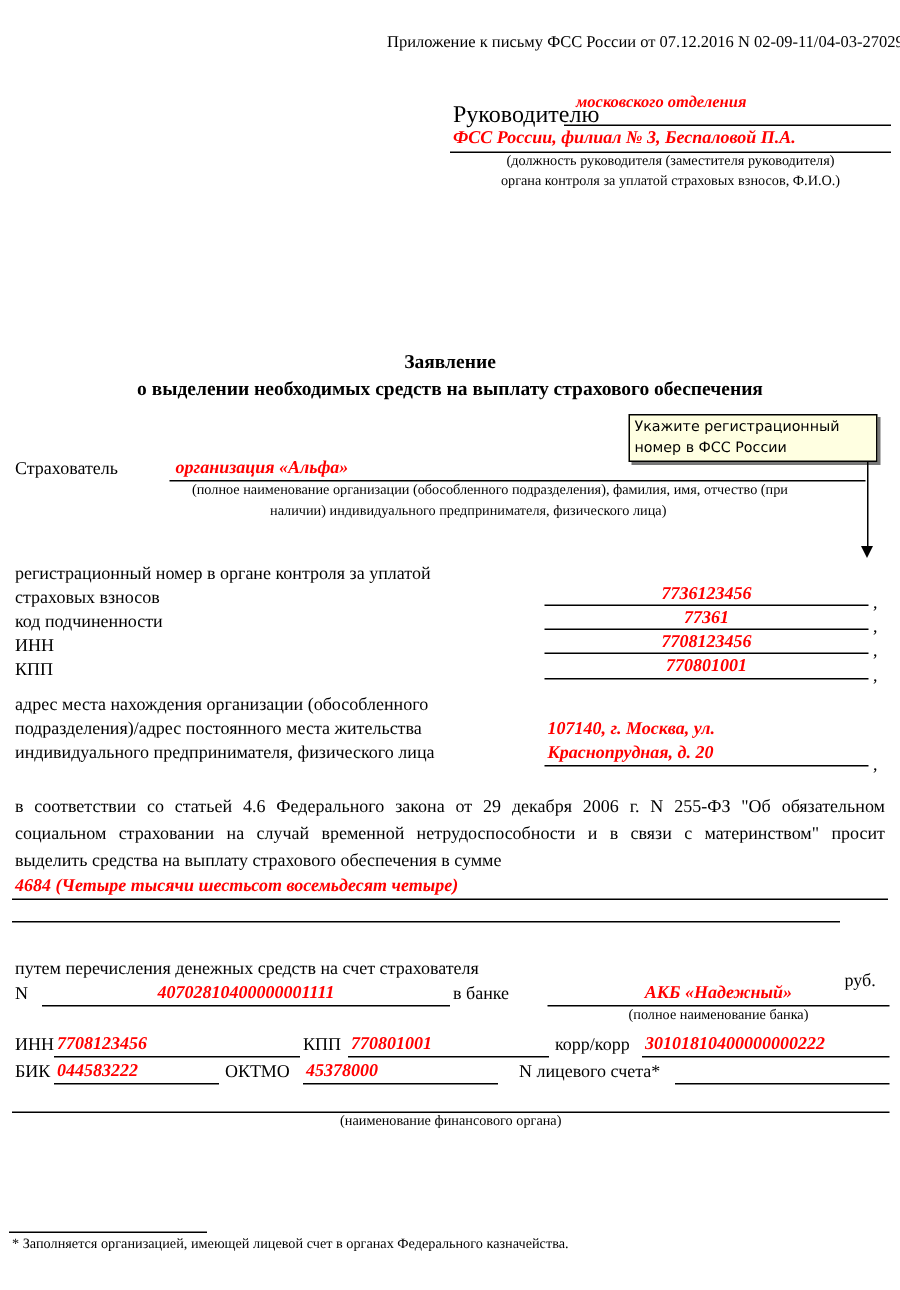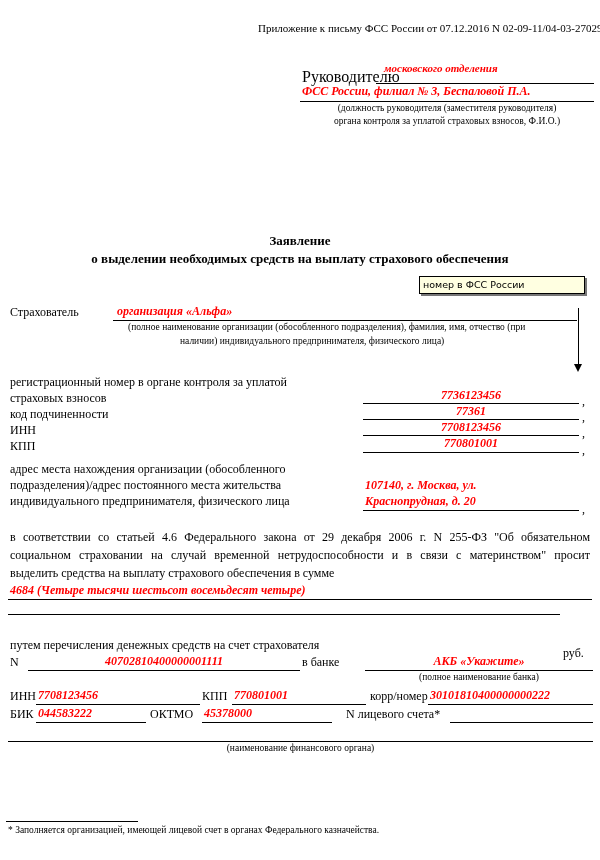--- a/index.html
+++ b/index.html
@@ -31,20 +31,21 @@
 <div class="line" style="left:376px; top:83px; width:218px;"></div>
 <div class="abs red t12" style="left:302px; top:84px;text-align:center;">ФСС России, филиал № 3, Беспаловой П.А.</div>
 <div class="line" style="left:300px; top:101px; width:294px;"></div>
 <div class="abs t9 center" style="left:300px; top:103px; width:294px;">(должность руководителя (заместителя руководителя)</div>
 <div class="abs t9 center" style="left:300px; top:116px; width:294px;">органа контроля за уплатой страховых взносов, Ф.И.О.)</div>
 
 <div class="abs b center" style="left:0; top:233px; width:600px; font-size:13px;">Заявление</div>
 <div class="abs b center" style="left:0; top:251px; width:600px; font-size:13px;">о выделении необходимых средств на выплату страхового обеспечения</div>
 
 <div class="note" style="left:419px; top:276px; width:158px;">
+  <div>Укажите регистрационный</div>
   <div>номер в ФСС России</div>
 </div>
 <div class="arrow-line" style="left:578px; top:308px; height:60px;"></div>
 <div class="arrow-head" style="left:574px; top:364px;"></div>
 
 <div class="abs t12" style="left:10px; top:305px;">Страхователь</div>
 <div class="abs red t12" style="left:117px; top:304px;">организация «Альфа»</div>
 <div class="line" style="left:113px; top:320px; width:464px;"></div>
 <div class="abs t9" style="left:128px; top:322px;">(полное наименование организации (обособленного подразделения), фамилия, имя, отчество (при</div>
 <div class="abs t9" style="left:180px; top:336px;">наличии) индивидуального предпринимателя, физического лица)</div>
@@ -84,31 +85,31 @@
 <div class="abs red t12" style="left:10px; top:583px;">4684 (Четыре тысячи шестьсот восемьдесят четыре)</div>
 <div class="line" style="left:8px; top:599px; width:584px;"></div>
 <div class="line" style="left:8px; top:614px; width:552px;"></div>
 <div class="abs t12" style="left:563px; top:602px;margin-top:44px;">руб.</div>
 
 <div class="abs t12" style="left:10px; top:638px;">путем перечисления денежных средств на счет страхователя</div>
 <div class="abs t12" style="left:10px; top:655px;">N</div>
 <div class="abs red t12 center" style="left:28px; top:654px; width:272px;">40702810400000001111</div>
 <div class="line" style="left:28px; top:670px; width:272px;"></div>
 <div class="abs t12" style="left:302px; top:655px;">в банке</div>
-<div class="abs red t12 center" style="left:365px; top:654px; width:228px;">АКБ «Укажите»</div>
+<div class="abs red t12 center" style="left:365px; top:654px; width:228px;">АКБ «Надежный»</div>
 <div class="line" style="left:365px; top:670px; width:228px;"></div>
 <div class="abs t9 center" style="left:365px; top:672px; width:228px;">(полное наименование банка)</div>
 
 <div class="abs t12" style="left:10px; top:689px;">ИНН</div>
 <div class="abs red t12" style="left:38px; top:688px;">7708123456</div>
 <div class="line" style="left:36px; top:704px; width:164px;"></div>
 <div class="abs t12" style="left:202px; top:689px;">КПП</div>
 <div class="abs red t12" style="left:234px; top:688px;">770801001</div>
 <div class="line" style="left:232px; top:704px; width:134px;"></div>
-<div class="abs t12" style="left:370px; top:689px;">корр/номер</div>
+<div class="abs t12" style="left:370px; top:689px;">корр/корр</div>
 <div class="abs red t12" style="left:430px; top:688px;">30101810400000000222</div>
 <div class="line" style="left:428px; top:704px; width:165px;"></div>
 
 <div class="abs t12" style="left:10px; top:707px;">БИК</div>
 <div class="abs red t12" style="left:38px; top:706px;">044583222</div>
 <div class="line" style="left:36px; top:722px; width:110px;"></div>
 <div class="abs t12" style="left:150px; top:707px;">ОКТМО</div>
 <div class="abs red t12" style="left:204px; top:706px;">45378000</div>
 <div class="line" style="left:202px; top:722px; width:130px;"></div>
 <div class="abs t12" style="left:346px; top:707px;">N лицевого счета*</div>

